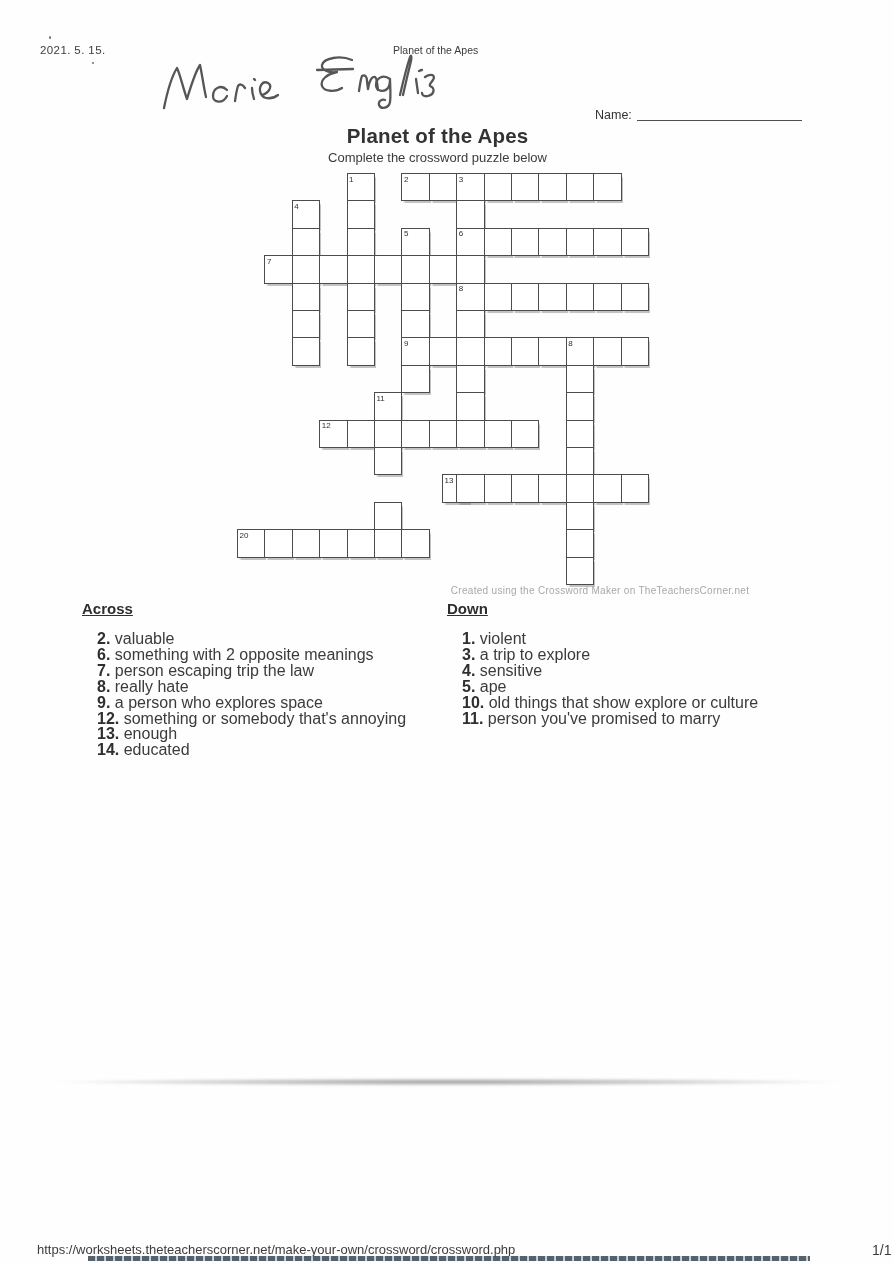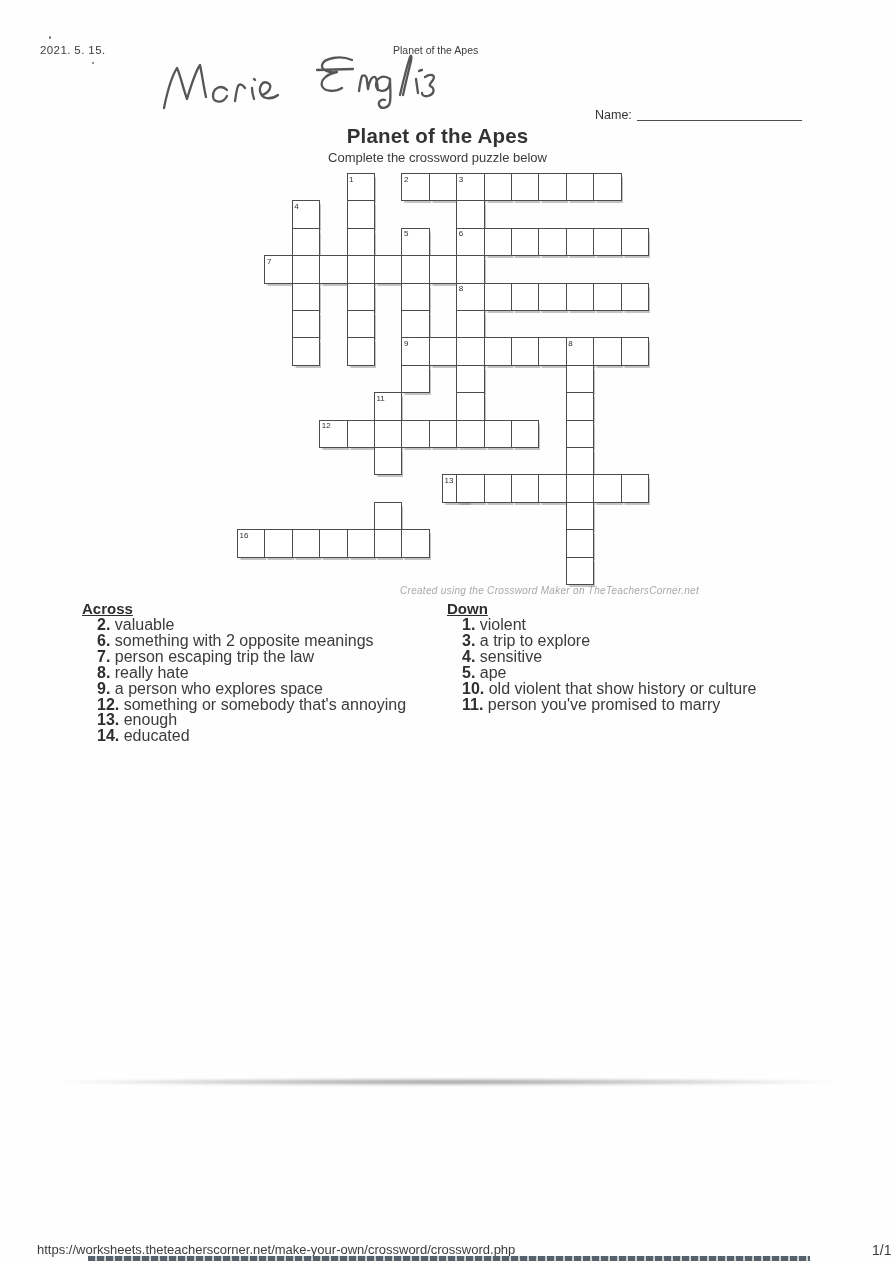--- a/index.html
+++ b/index.html
@@ -31,27 +31,27 @@
                  font-size: 13px; color: #3b3b3b; }
 
   .grid { position: absolute; left: 237px; top: 173px; width: 413px; height: 413px; }
   .cell {
     position: absolute; width: 28.4px; height: 28.4px;
     border: 1.4px solid #4c4c4c; background: #fff;
     box-shadow: 1px 2px 1px -0.5px rgba(125,125,125,0.45);
   }
   .cellnum { position: absolute; left: 1.5px; top: 0.5px; font-size: 8px; color: #2e2e2e; line-height: 9px; }
 
-  .credit { position: absolute; left: 400px; top: 585px; width: 400px; text-align: left;
-            font-size: 10px; color: #a8a8a8; letter-spacing: .3px; font-style: italic; }
+  .credit { position: absolute; left: 400px; top: 585px; width: 400px; text-align: center;
+            font-size: 10px; color: #a8a8a8; letter-spacing: .3px; }
 
   .clues { position: absolute; width: 360px; }
   .clues-across { left: 82px; top: 600px; }
   .clues-down { left: 447px; top: 600px; }
-  .clues-heading { font-size: 15px; font-weight: bold; color: #2e2e2e; text-decoration: underline; margin-bottom: 0; }
+  .clues-heading { font-size: 15px; font-weight: bold; color: #2e2e2e; text-decoration: underline; margin-bottom: 14px; }
   .clue { font-size: 16px; line-height: 15.9px; padding-left: 15px; color: #3b3b3b; white-space: nowrap; }
   .clue-num { font-weight: bold; color: #2f2f2f; }
 
   .scan-shadow { position: absolute; left: 42px; top: 1078px; width: 812px; height: 8px;
     background: radial-gradient(ellipse 50% 50% at 50% 50%, rgba(95,95,95,0.6), rgba(95,95,95,0.25) 60%, rgba(95,95,95,0) 98%);
     filter: blur(1px); }
 
   .footer-url { position: absolute; left: 37px; top: 1242px; font-size: 13px; color: #3c3c3c; }
   .footer-page { position: absolute; left: 872px; top: 1242px; font-size: 14px; color: #3c3c3c; }
 
@@ -196,21 +196,21 @@
       <div class="cell" style="left: 219.2px; top: 301.4px;"></div>
       <div class="cell" style="left: 246.6px; top: 301.4px;"></div>
       <div class="cell" style="left: 274px; top: 301.4px;"></div>
       <div class="cell" style="left: 301.4px; top: 301.4px;"></div>
       <div class="cell" style="left: 328.8px; top: 301.4px;"></div>
       <div class="cell" style="left: 356.2px; top: 301.4px;"></div>
       <div class="cell" style="left: 383.6px; top: 301.4px;"></div>
       <div class="cell" style="left: 137px; top: 328.8px;"></div>
       <div class="cell" style="left: 328.8px; top: 328.8px;"></div>
       <div class="cell" style="left: 0px; top: 356.2px;">
-        <span class="cellnum">16</span>
+        <span class="cellnum">20</span>
       </div>
       <div class="cell" style="left: 27.4px; top: 356.2px;"></div>
       <div class="cell" style="left: 54.8px; top: 356.2px;"></div>
       <div class="cell" style="left: 82.2px; top: 356.2px;"></div>
       <div class="cell" style="left: 109.6px; top: 356.2px;"></div>
       <div class="cell" style="left: 137px; top: 356.2px;"></div>
       <div class="cell" style="left: 164.4px; top: 356.2px;"></div>
       <div class="cell" style="left: 328.8px; top: 356.2px;"></div>
       <div class="cell" style="left: 328.8px; top: 383.6px;"></div>
     </div>
@@ -231,21 +231,21 @@
       </div>
   </div>
 
   <div class="clues clues-down">
     <div class="clues-heading">Down</div>
     <div>
         <div class="clue"><span class="clue-num">1.</span><span> violent</span></div>
         <div class="clue"><span class="clue-num">3.</span><span> a trip to explore</span></div>
         <div class="clue"><span class="clue-num">4.</span><span> sensitive</span></div>
         <div class="clue"><span class="clue-num">5.</span><span> ape</span></div>
-        <div class="clue"><span class="clue-num">10.</span><span> old violent that show history or culture</span></div>
+        <div class="clue"><span class="clue-num">10.</span><span> old things that show explore or culture</span></div>
         <div class="clue"><span class="clue-num">11.</span><span> person you've promised to marry</span></div>
       </div>
   </div>
 
   <div class="scan-shadow"></div>
 
   <div class="footer-url">https://worksheets.theteacherscorner.net/make-your-own/crossword/crossword.php</div>
   <div class="footer-page">1/1</div>
 
   <div class="scan-strip"></div>

